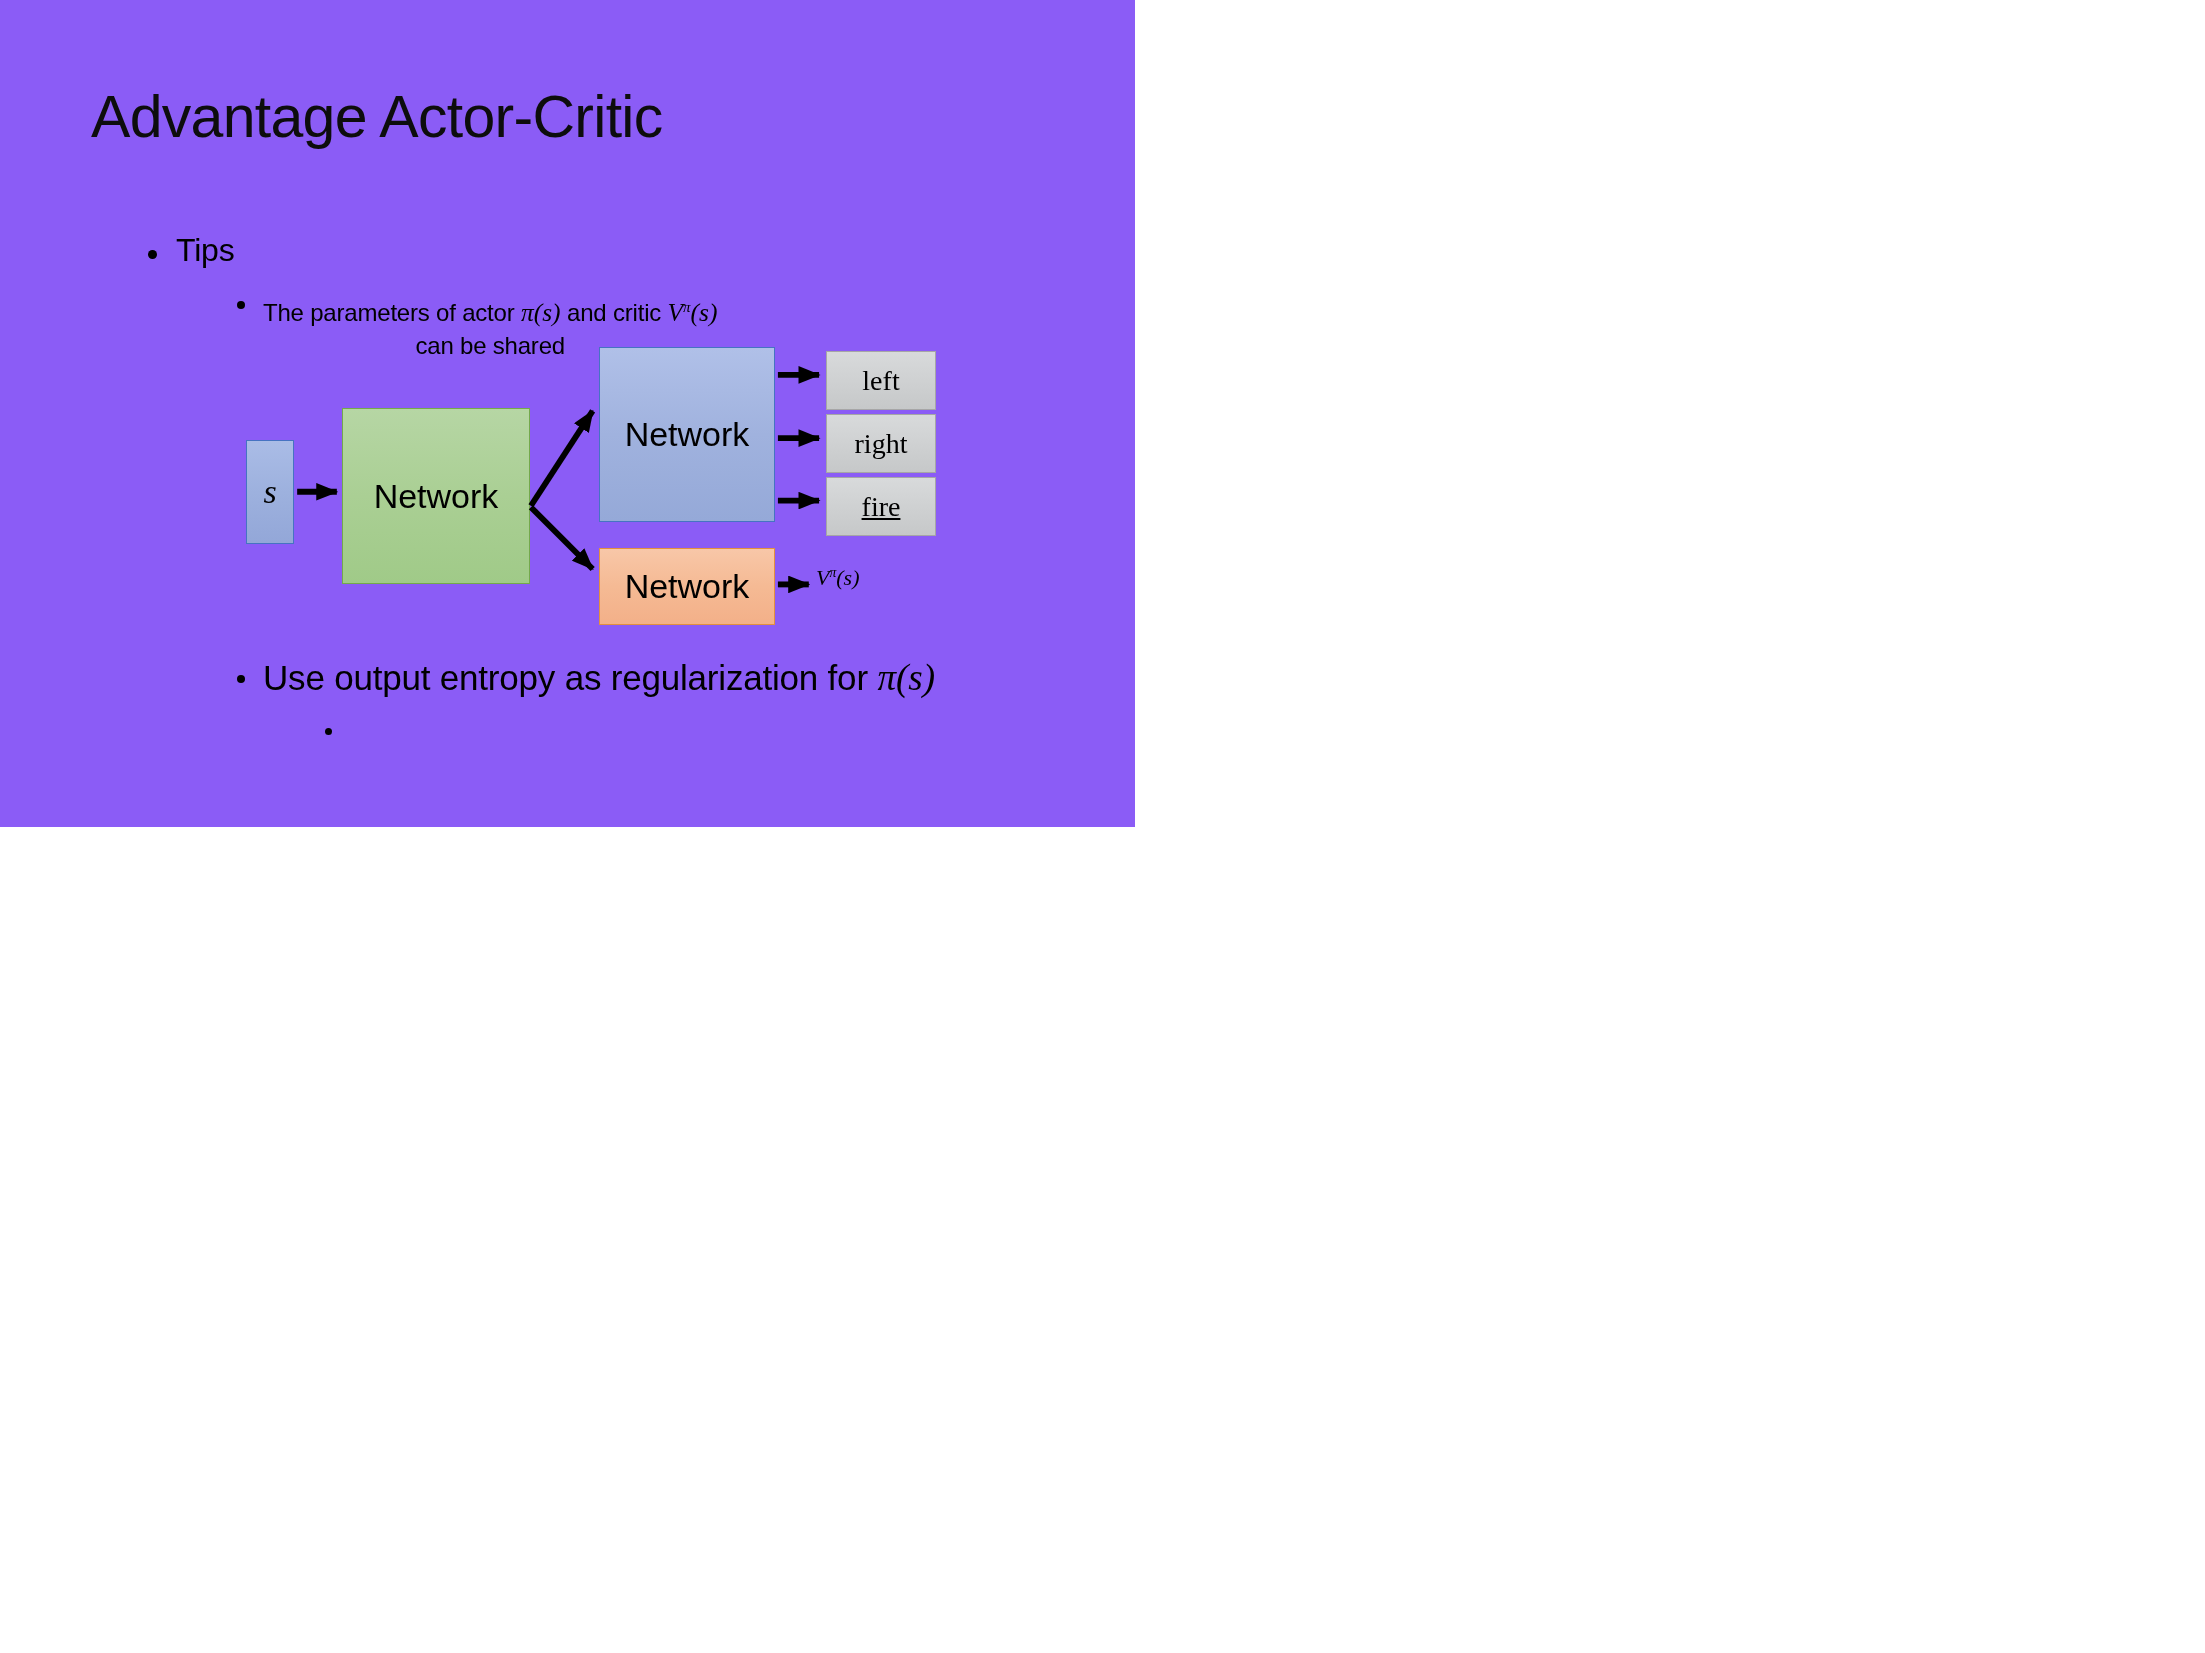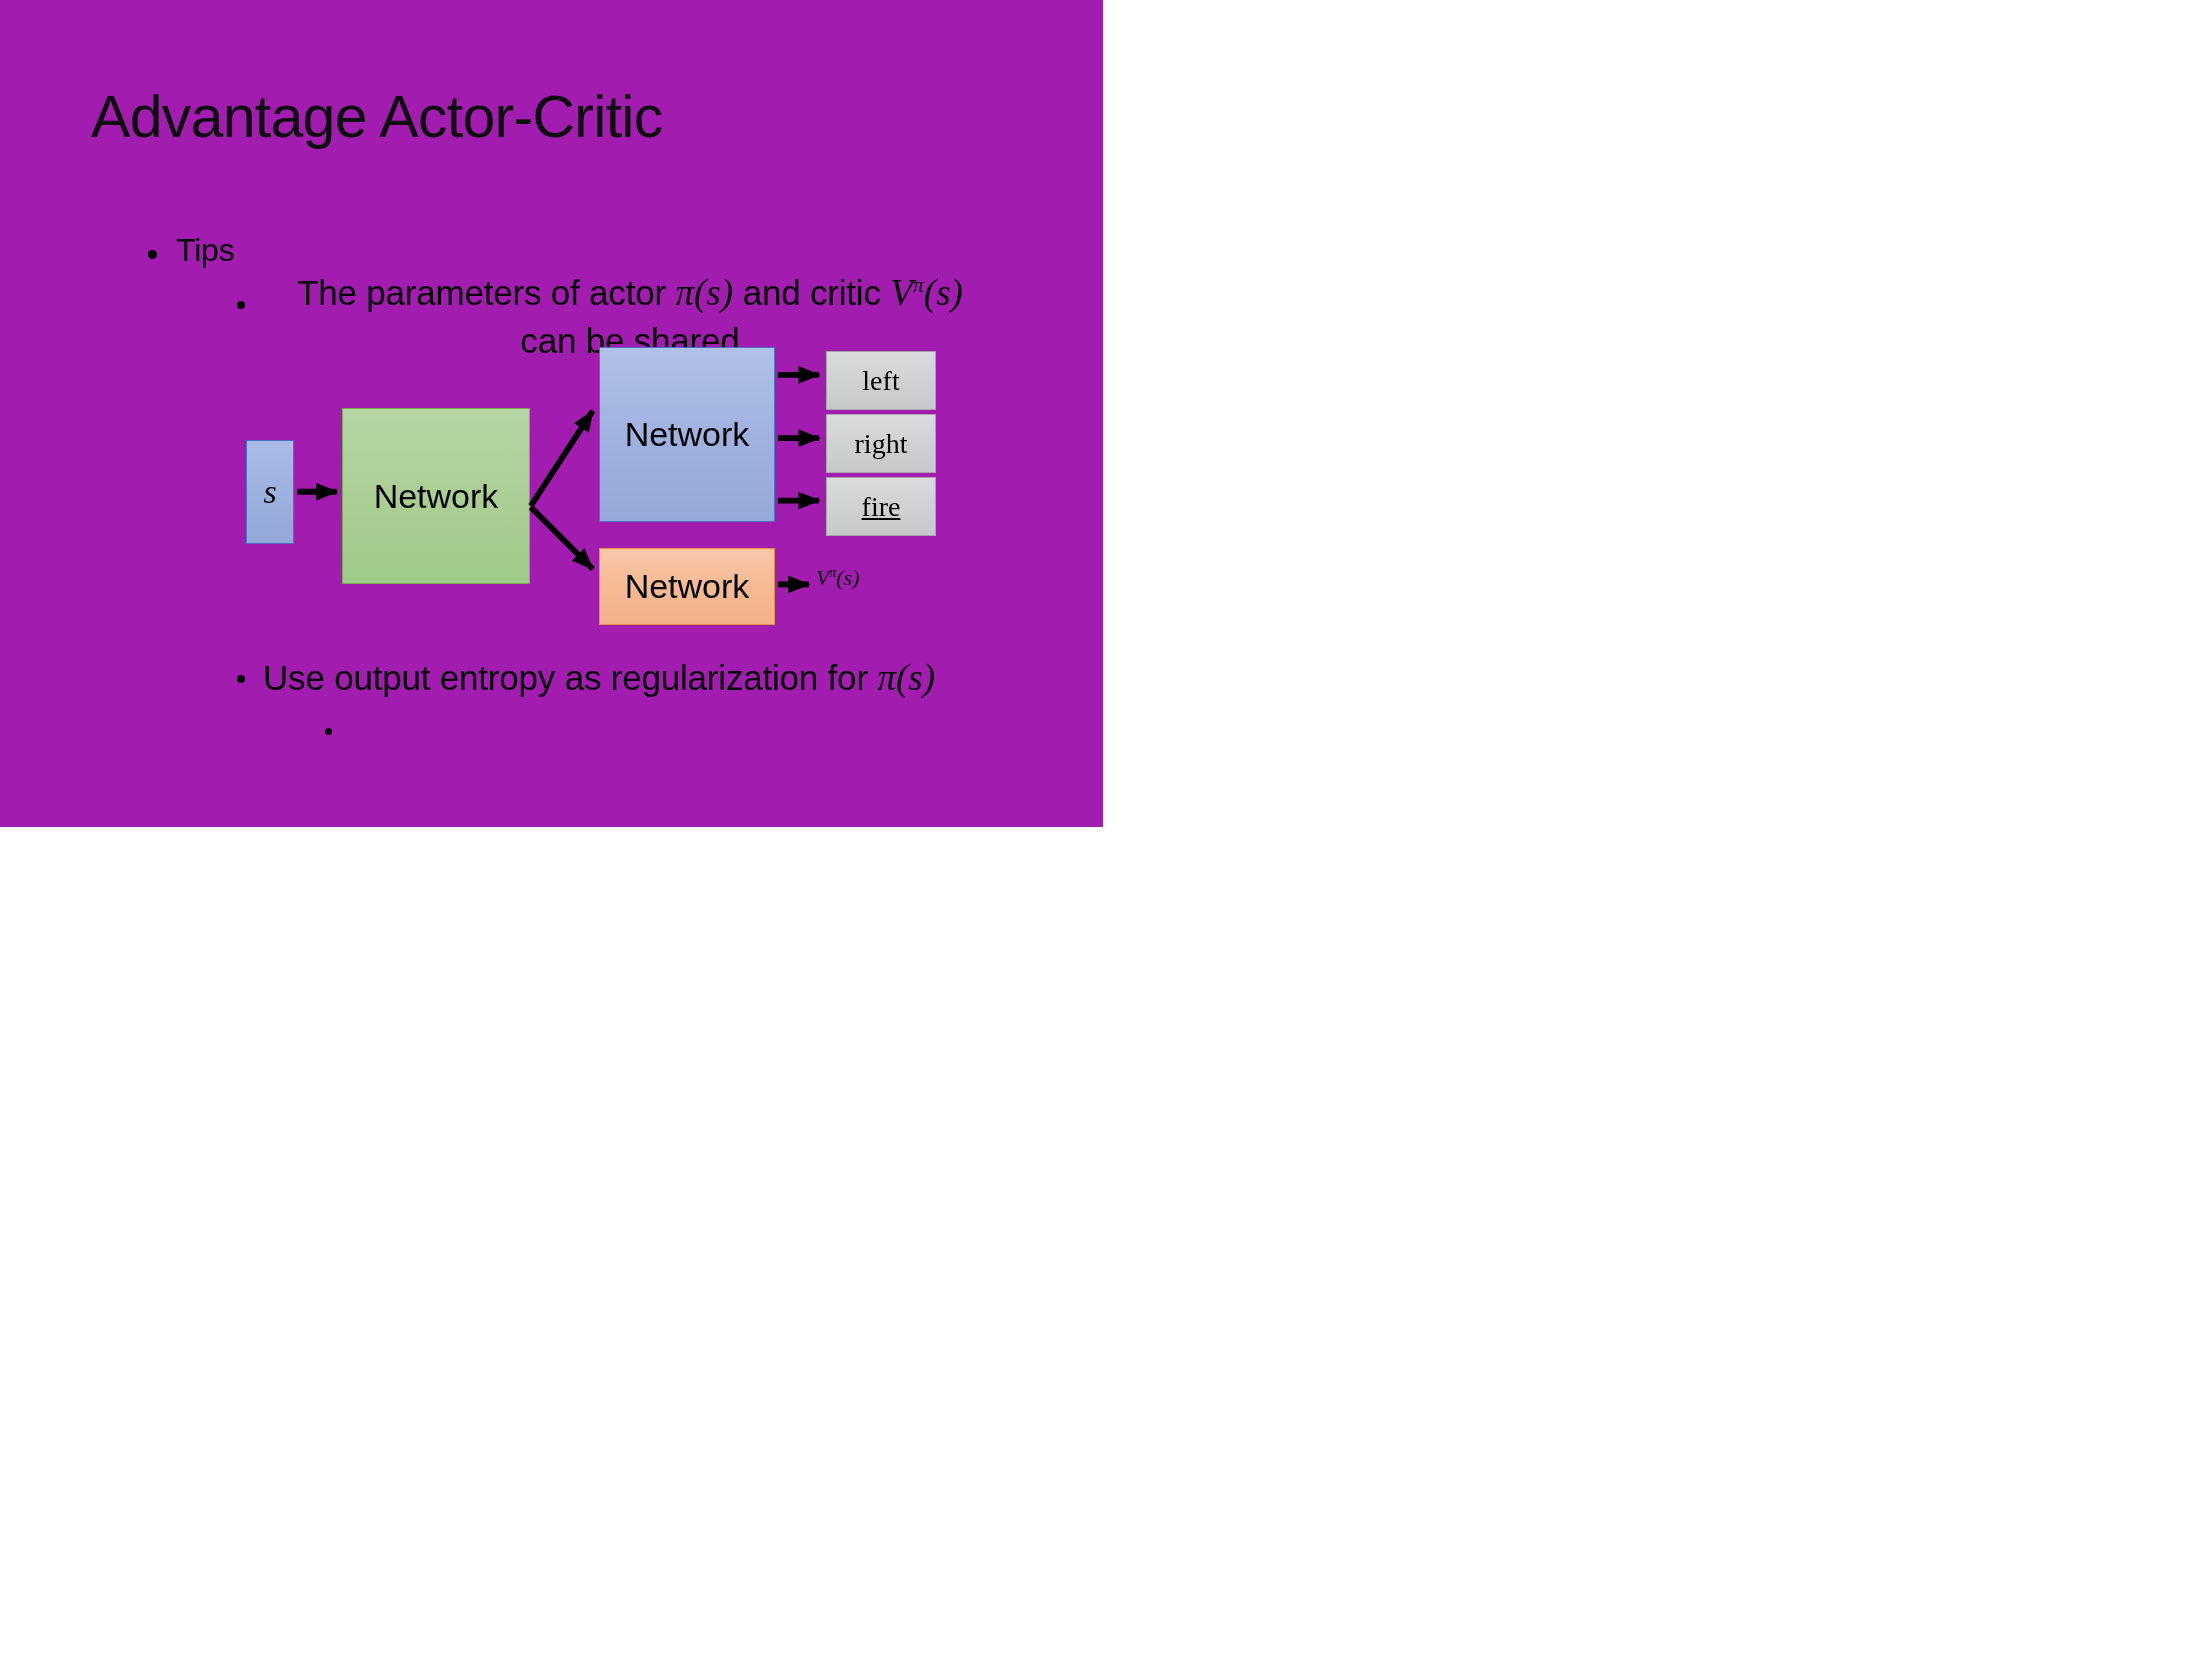--- a/index.html
+++ b/index.html
@@ -1,23 +1,24 @@
 <!DOCTYPE html>
 <html style="font-size:11.8px"><head>
 <meta charset="utf-8">
 <style>
   html, body { margin: 0; padding: 0; background: #ffffff; }
   .slide {
     position: relative;
     width: 1103px;
     height: 827px;
-    background: #a21caf;
+    background: #8b5cf6;
     overflow: hidden;
     font-family: "Liberation Sans", sans-serif;
     color: #000000;
+    padding-left: 32px;
   }
   .abs { position: absolute; }
 
   .title {
     left: 91px; top: 85px;
     font-size: 59px;
     letter-spacing: -0.7px;
     line-height: 1.1;
     color: #0d0d0d;
     white-space: nowrap;
@@ -33,21 +34,21 @@
   .dot-l3 { width: 7.4px; height: 7.4px; }
 
   .textline {
     position: absolute;
     line-height: 1.32;
     white-space: nowrap;
     letter-spacing: -0.2px;
     text-align: center;
   }
   .t-tips  { left: 176px; top: 229px; font-size: 32px; }
-  .t-item1 { left: 263px; top: 269px; font-size: 35px; margin-left: 34px; }
+  .t-item1 { left: 263px; top: 296px; font-size: 24px; }
   .t-item2 { left: 263px; top: 654px; font-size: 35px; }
   .t-item3 { left: 350px; top: 709px; font-size: 33px; }
 
   .math {
     font-family: "Liberation Serif", serif;
     font-style: italic;
     font-size: 1.06em;
     letter-spacing: 0;
   }
   .math sup, sup.math {

